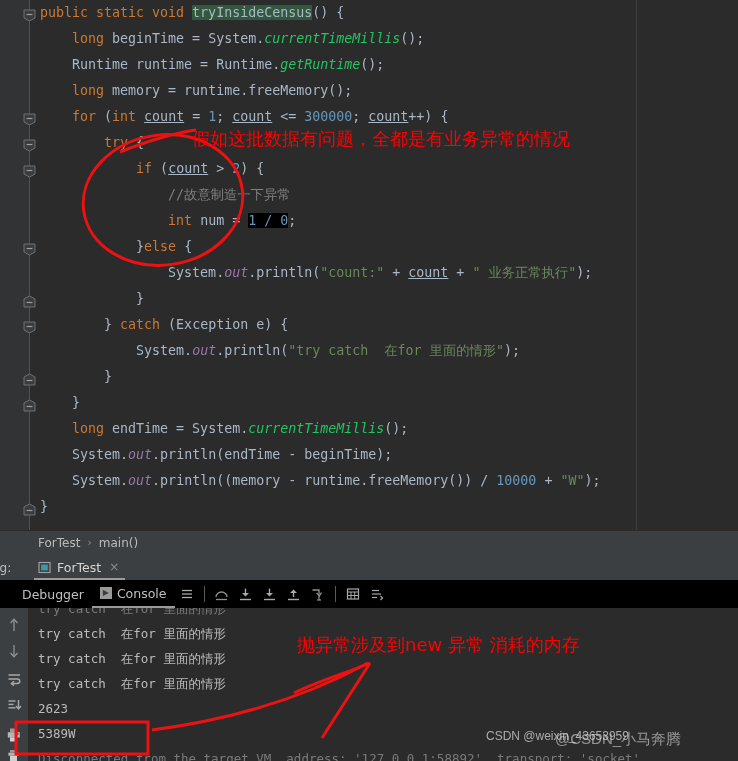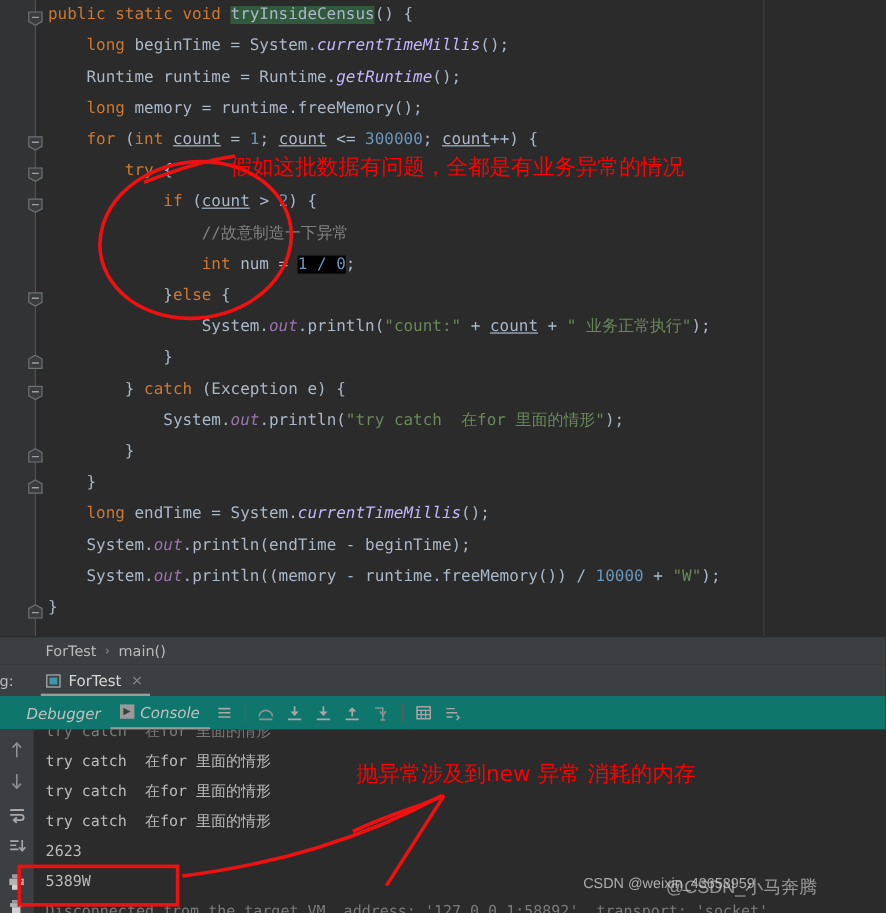--- a/index.html
+++ b/index.html
@@ -75,21 +75,21 @@
   }
   .code .ln {
     height: 26px;
     white-space: pre;
   }
   .kw  { color: #cc7832; }
   .num { color: #6897bb; }
   .str { color: #6a8759; }
   .cmt { color: #808080; }
   .fld { color: #9876aa; font-style: italic; }
-  .mth { color: #c4b5fd; font-style: italic; }
+  .mth { color: #22c55e; font-style: italic; }
   .id  { color: #a9b7c6; }
   .ul  { text-decoration: underline; text-align: center; }
   .hl-green { background: #32593d; }
   .hl-olive { background: #000000; }
 
   
   .breadcrumb-bar {
     position: absolute;
     left: 0; top: 530px;
     width: 738px; height: 24px;
@@ -141,27 +141,26 @@
     display: block;
   }
   .debug-tab-label { font-size: 12.5px; color: #d6d6d6; }
   .debug-tab-close { font-size: 12px; color: #8a8a8a; margin-left: 2px; }
 
   
   .debug-toolbar {
     position: absolute;
     left: 0; top: 580px;
     width: 738px; height: 28px;
-    background: #0f766e;
+    background: #000000;
     display: flex;
     align-items: center;
     padding-left: 14px;
     box-sizing: border-box;
     gap: 0;
-    font-style: italic;
   }
   .dt-tab {
     font-size: 12.5px;
     color: #c0c0c0;
     padding: 0 8px;
     height: 28px;
     display: flex;
     align-items: center;
     gap: 5px;
   }

